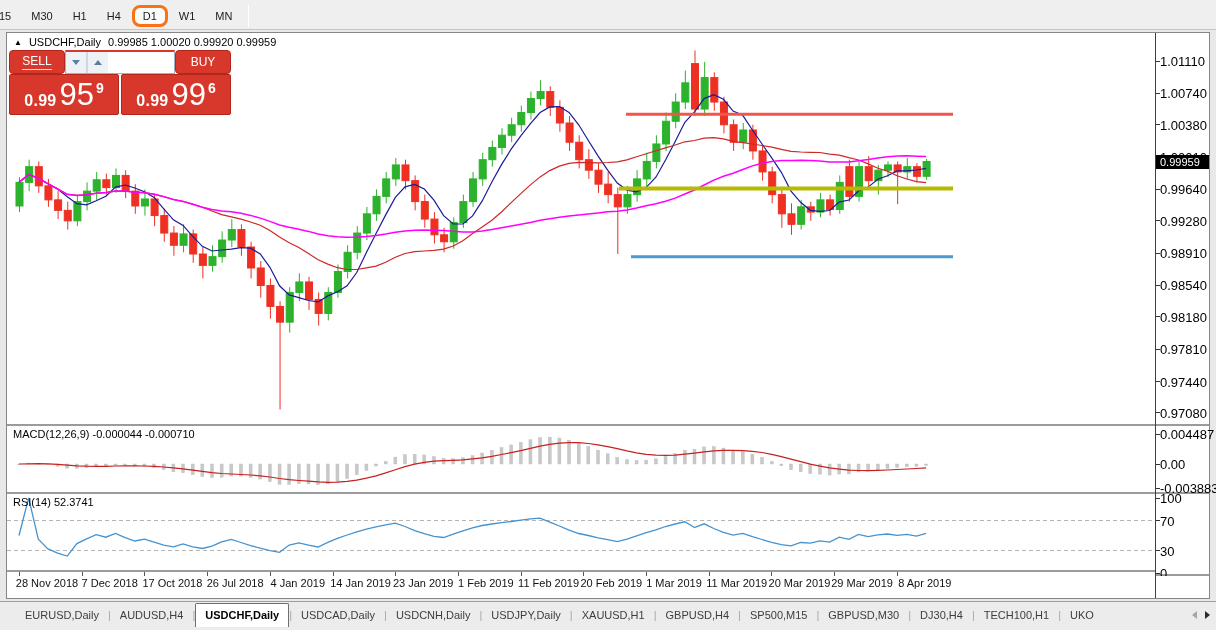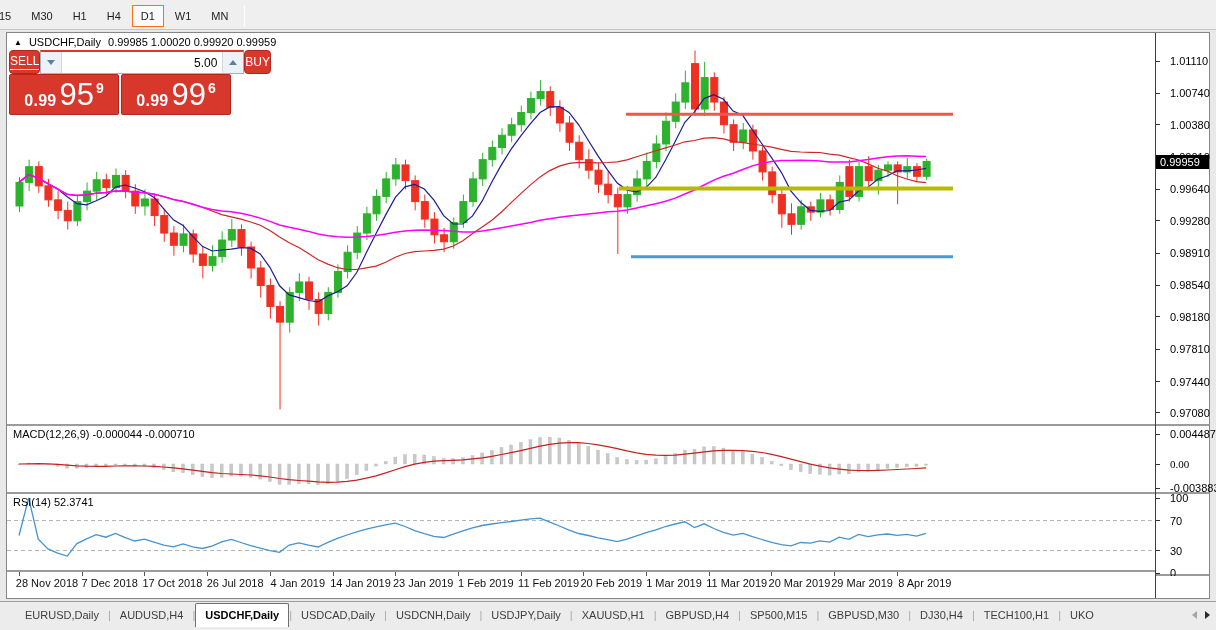--- a/index.html
+++ b/index.html
@@ -5,21 +5,21 @@
   * { margin:0; padding:0; box-sizing:border-box; }
   html,body { width:1216px; height:630px; overflow:hidden;
     font-family:"Liberation Sans", sans-serif; background:#ececec; }
   .app { width:1216px; height:630px; display:flex; flex-direction:column; }
 
   
   .toolbar { height:30px; background:#efefef; border-bottom:1px solid #c6c6c6;
     display:flex; align-items:center; overflow:hidden; padding-top:3px; }
   .tf { height:22px; padding:0 8px; margin-right:2px; font-size:11px; color:#1c1c1c;
     display:flex; align-items:center; border:1px solid transparent; cursor:default; }
-  .tf.active { border:1px solid #f97316; background:#fbfbfb; border-radius:0; }
+  .tf.active { border:3px solid #f97316; background:#fbfbfb; border-radius:8px; }
   .tf.clip { margin-left:-10px; }
   .tbsep { width:1px; height:22px; background:#b4b4b4; border-right:1px solid #fff; margin-left:5px; }
 
   
   .workspace { height:571px; background:#e9e9e9; position:relative; }
   .chart-window { position:absolute; left:6px; top:2px; width:1204px; height:567px;
     background:#fff; border:1px solid #868686; display:flex; }
   .col-plots { width:1148px; display:flex; flex-direction:column; }
   .pane { position:relative; background:#fff; }
   .pane svg { position:absolute; left:0; top:0; }
@@ -29,21 +29,21 @@
   .hsep { height:2px; background:#9b9b9b; }
   .time-axis { height:22px; position:relative; background:#fff; }
   .time-label { position:absolute; top:5px; transform:translateX(-50%);
     font-size:11px; color:#111; white-space:nowrap; }
   .time-tick { position:absolute; top:0; width:1px; height:4px; background:#555; }
 
   .col-axis { width:54px; border-left:1px solid #3f3f3f; display:flex;
     flex-direction:column; background:#fff; }
   .axis { position:relative; background:#fff; }
   .ax-main { height:391px; } .ax-macd { height:66px; } .ax-rsi { height:80px; } .ax-corner { height:22px; }
-  .tickl { position:absolute; left:14px; font-size:11px; color:#000; line-height:13px; white-space:nowrap; }
+  .tickl { position:absolute; left:4px; font-size:13px; color:#000; line-height:13px; white-space:nowrap; }
   .tickd { position:absolute; left:0; width:4px; height:1px; background:#333; }
   .curprice { position:absolute; left:0; width:53px; height:14px; background:#000;
     color:#fff; font-size:11px; line-height:14px; padding-left:4px; }
 
   .chart-header { position:absolute; top:3px; left:7px; font-size:11px; color:#000;
     display:flex; gap:7px; align-items:center; }
   .hdr-arrow { font-size:8px; color:#000; }
   .ind-label { position:absolute; top:2px; left:6px; font-size:11px; color:#000; }
 
   
@@ -313,21 +313,20 @@
 
           <div class="trade-widget">
             <div class="tw-row1">
               <button class="tw-btn sell">
                 <span>SELL</span>
               </button>
               <div class="spinner">
                 <button class="spin">
                   <span class="tri-dn"></span>
                 </button>
-                <input class="vol" value="5.00" style="">
                 <button class="spin">
                   <span class="tri-up"></span>
                 </button>
               </div>
               <button class="tw-btn">
                 <span>BUY</span>
               </button>
             </div>
             <div class="tw-row2">
               <button class="price-panel">
@@ -523,21 +522,21 @@
             <div class="tickl" style="top: 342.524px;">0.97440</div>
             <div class="tickd" style="top: 379px;"></div>
             <div class="tickl" style="top: 373.965px;">0.97080</div>
             <div class="curprice" style="top: 121.524px;">0.99959</div>
           </div>
         <div class="hsep"></div>
         <div class="axis ax-macd" id="macdAxis">
             <div class="tickd" style="top: 8px;"></div>
             <div class="tickl" style="top: 2.08667px;">0.004487</div>
             <div class="tickd" style="top: 38px;"></div>
-            <div class="tickl" style="top: 32px; font-family: Liberation Serif, serif;">0.00</div>
+            <div class="tickl" style="top: 32px;">0.00</div>
             <div class="tickd" style="top: 62px;"></div>
             <div class="tickl" style="top: 56px;">-0.003883</div>
           </div>
         <div class="hsep"></div>
         <div class="axis ax-rsi" id="rsiAxis">
             <div class="tickd" style="top: 4px;"></div>
             <div class="tickl" style="top: -2px;">100</div>
             <div class="tickd" style="top: 26px;"></div>
             <div class="tickl" style="top: 20.5px;">70</div>
             <div class="tickd" style="top: 56px;"></div>

